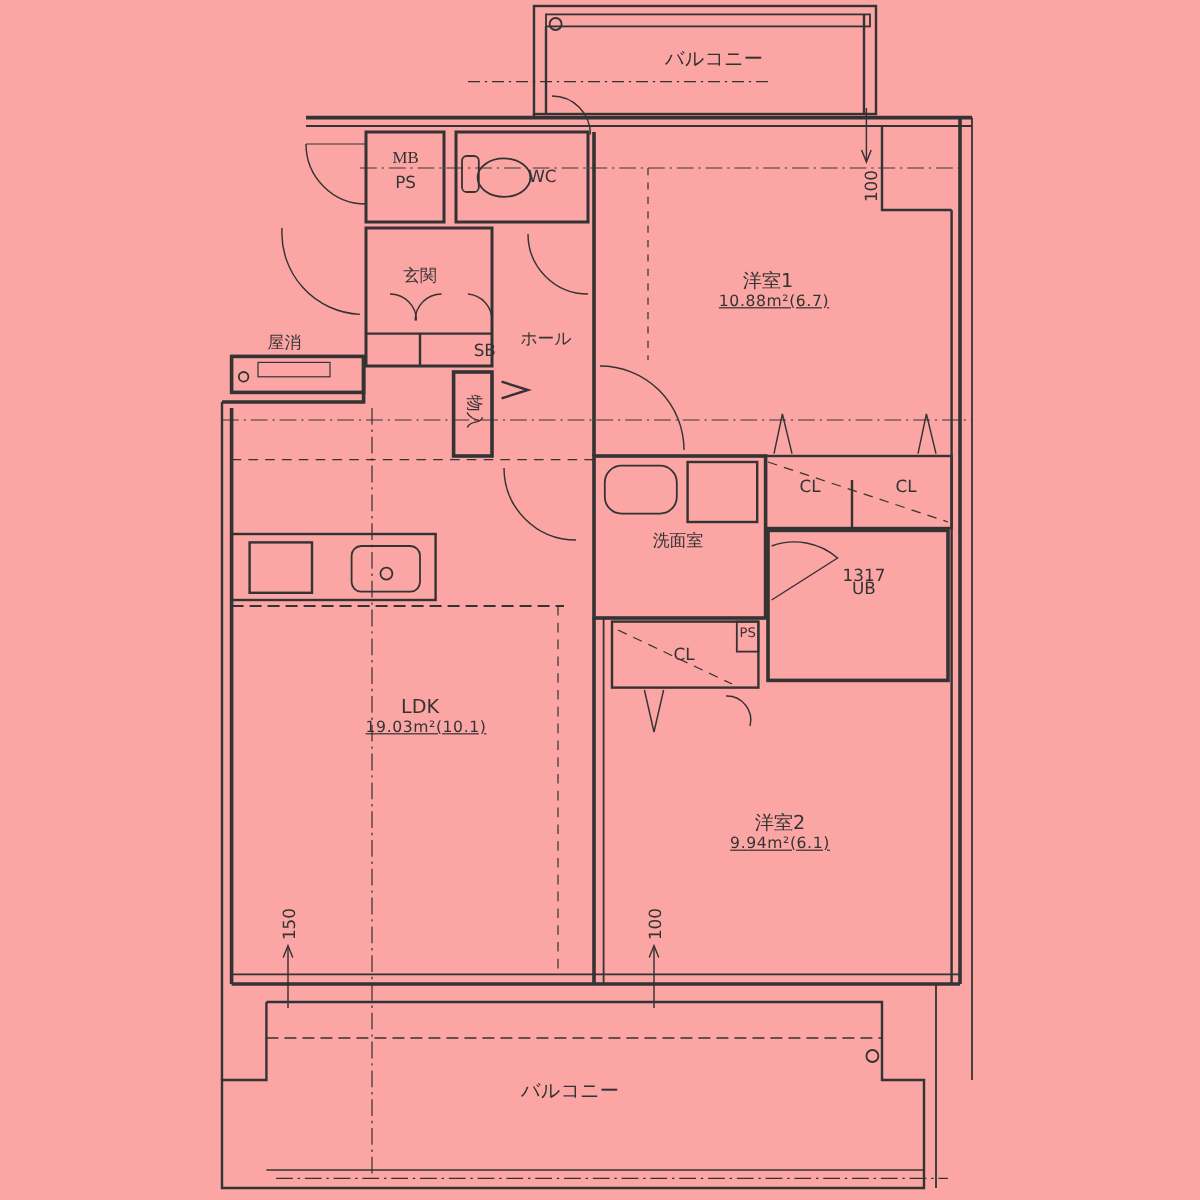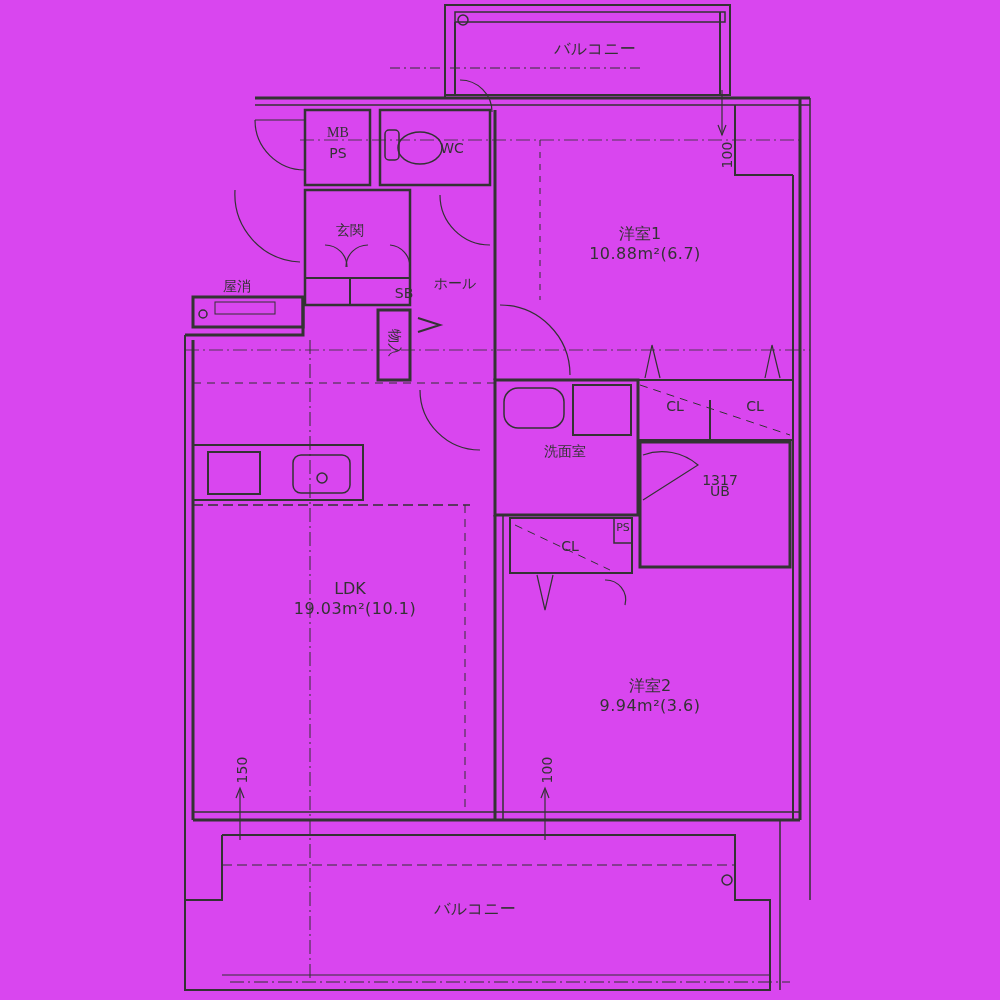--- a/index.html
+++ b/index.html
@@ -1,20 +1,20 @@
 <!DOCTYPE html>
 <html><head>
 <meta charset="utf-8">
 <style>
   html, body { margin: 0; padding: 0; background: #ffffff; }
-  #stage { position: relative; width: 1000px; height: 1000px; overflow: hidden; background: #d946ef; }
+  #stage { position: relative; width: 1000px; height: 1000px; overflow: hidden; background: #fca5a5; }
   svg { position: absolute; left: 0; top: 0; }
   .lbl { position: absolute; font-family: "DejaVu Sans", sans-serif; color: #333; text-align: center; white-space: nowrap; line-height: 1.15; }
   .room-name { font-size: 16px; }
-  .room-area { font-size: 16px; letter-spacing: 0.5px; }
+  .room-area { font-size: 13px; letter-spacing: 0.5px; text-decoration: underline; }
   .small { font-size: 14px; }
   .dim { font-size: 14px; transform: rotate(-90deg); transform-origin: center; }
 </style>
 </head>
 <body>
 
 <div id="stage">
 <svg width="1000" height="1000" viewBox="0 0 1000 1000">
   <g fill="none" stroke="#333" stroke-width="2">
 
@@ -132,18 +132,18 @@
 <div class="lbl small" style="left:655px;top:398px;width:40px;">CL</div>
 <div class="lbl small" style="left:735px;top:398px;width:40px;">CL</div>
 <div class="lbl small" style="left:525px;top:443px;width:80px;">洗面室</div>
 <div class="lbl small" style="left:695px;top:483px;width:50px;">UB</div>
 <div class="lbl small" style="left:690px;top:472px;width:60px;">1317</div>
 <div class="lbl small" style="left:550px;top:538px;width:40px;">CL</div>
 <div class="lbl small" style="left:612px;top:522px;width:22px;font-size:11px;">PS</div>
 <div class="lbl room-name" style="left:310px;top:580px;width:80px;">LDK</div>
 <div class="lbl room-area" style="left:255px;top:600px;width:200px;">19.03m²(10.1)</div>
 <div class="lbl room-name" style="left:600px;top:677px;width:100px;">洋室2</div>
-<div class="lbl room-area" style="left:570px;top:697px;width:160px;">9.94m²(3.6)</div>
+<div class="lbl room-area" style="left:570px;top:697px;width:160px;">9.94m²(6.1)</div>
 <div class="lbl room-name" style="left:430px;top:900px;width:90px;">バルコニー</div>
 <div class="lbl dim" style="left:707px;top:147px;width:40px;">100</div>
 <div class="lbl dim" style="left:222px;top:762px;width:40px;">150</div>
 <div class="lbl dim" style="left:527px;top:762px;width:40px;">100</div>
 </div>
 
 </body></html>

